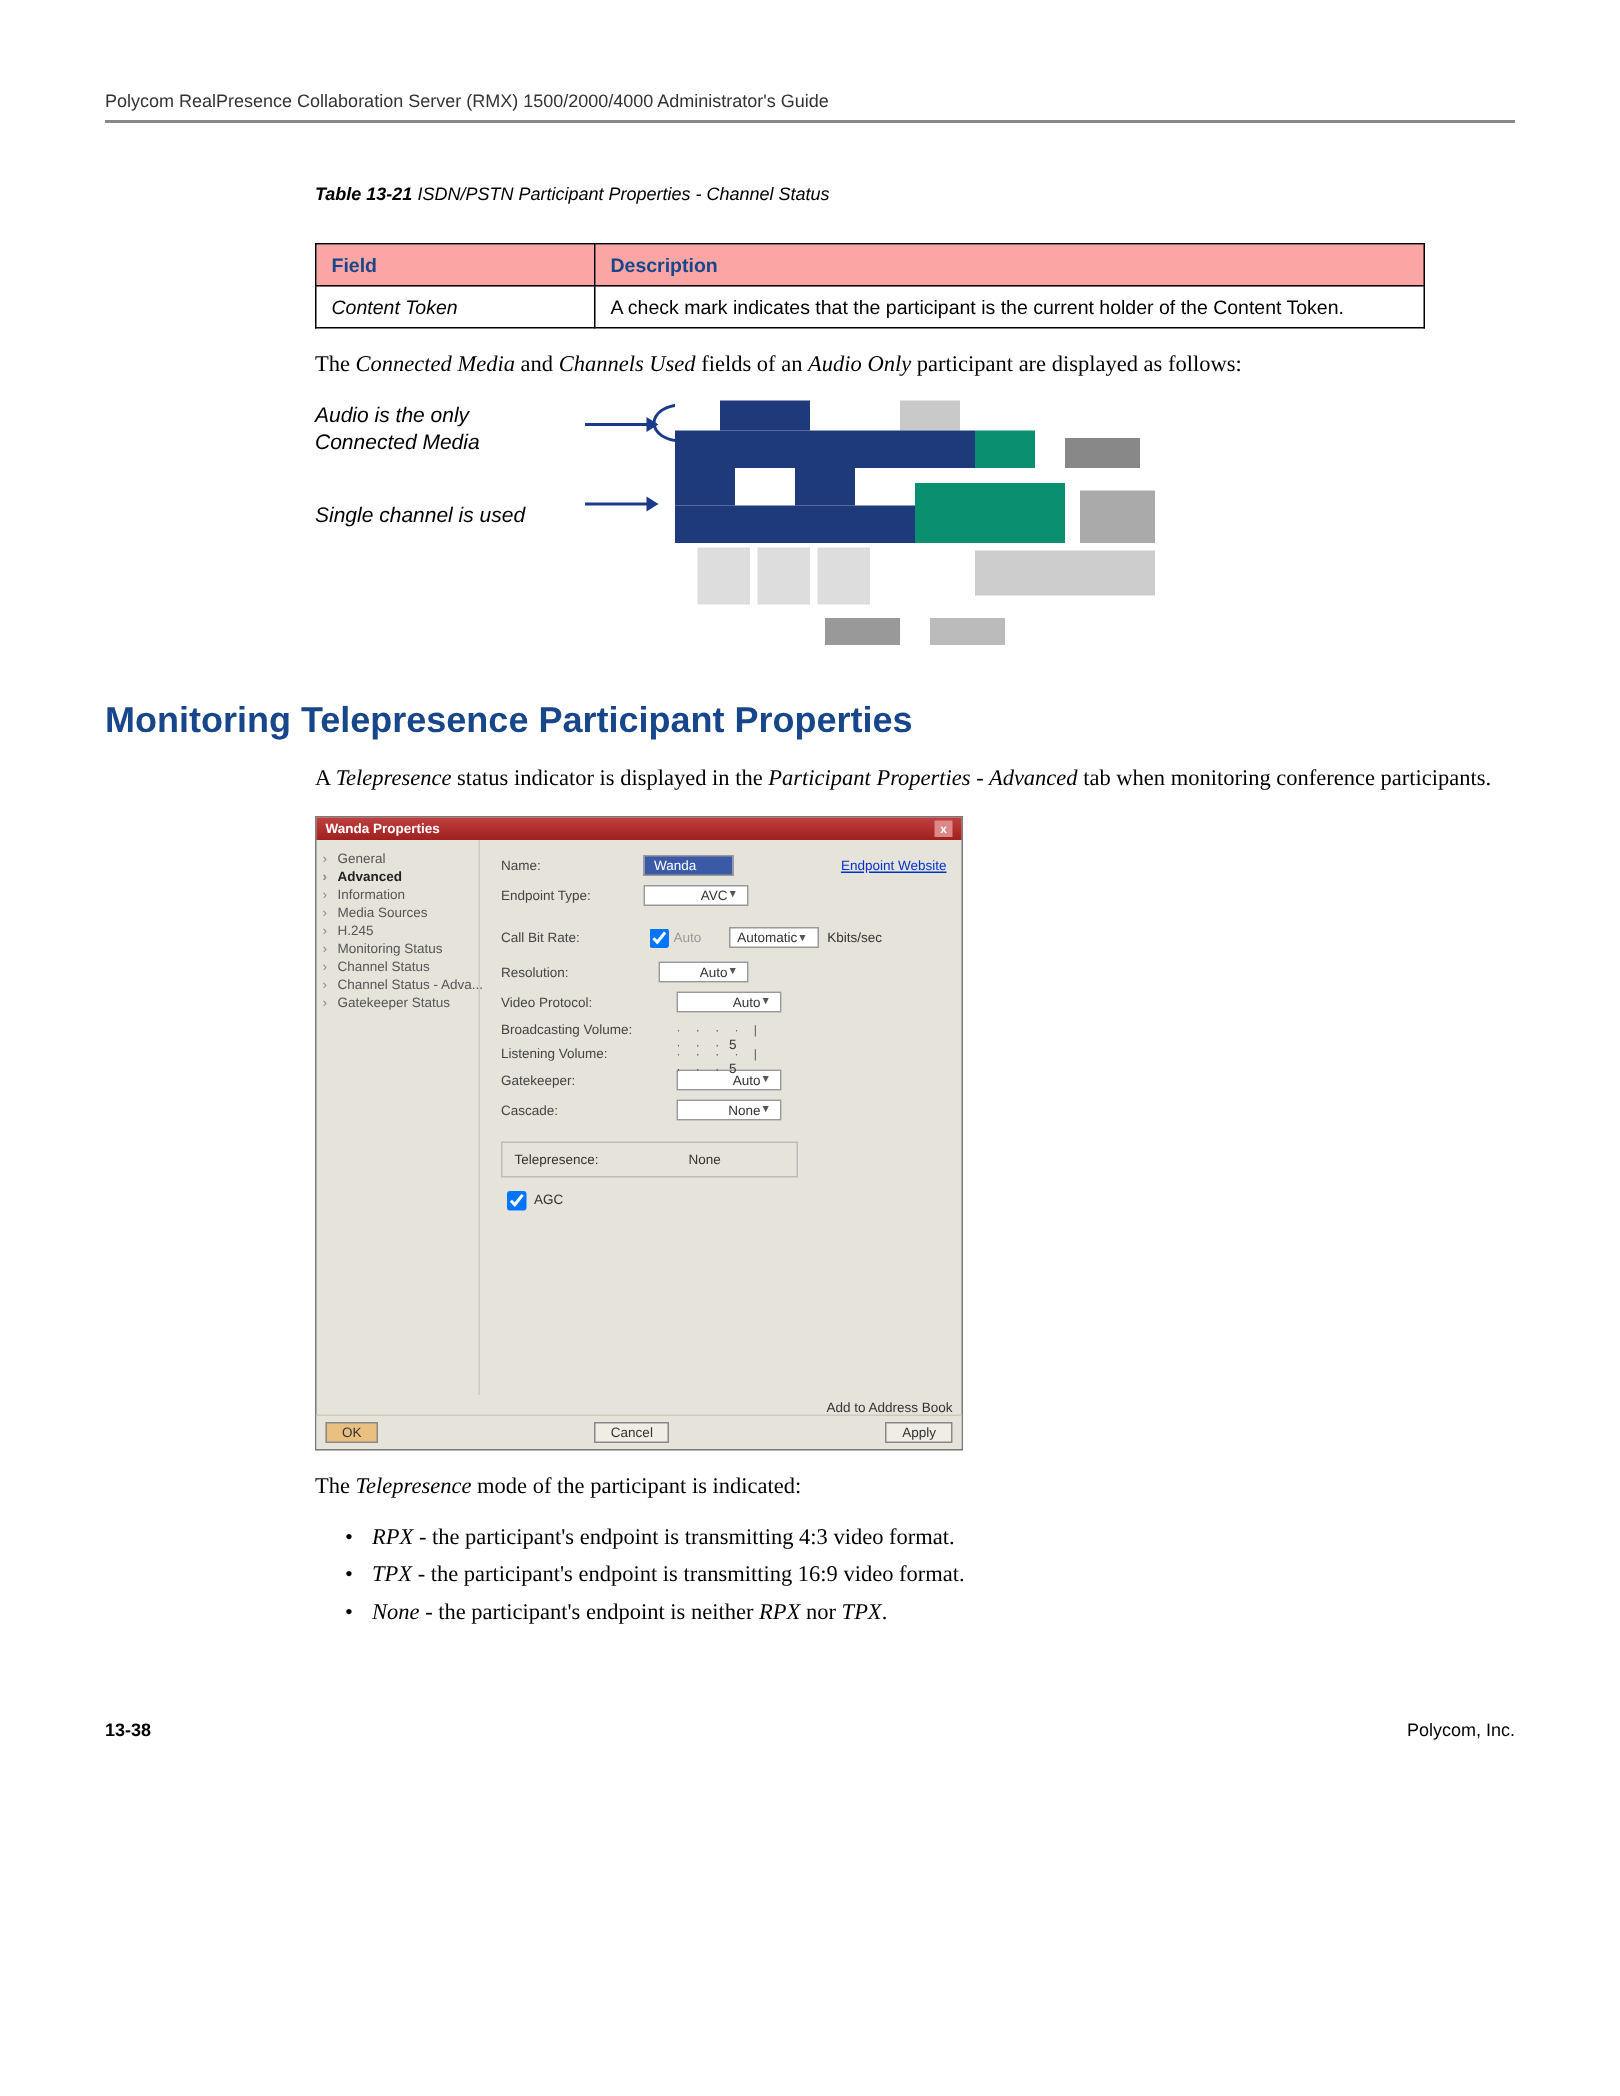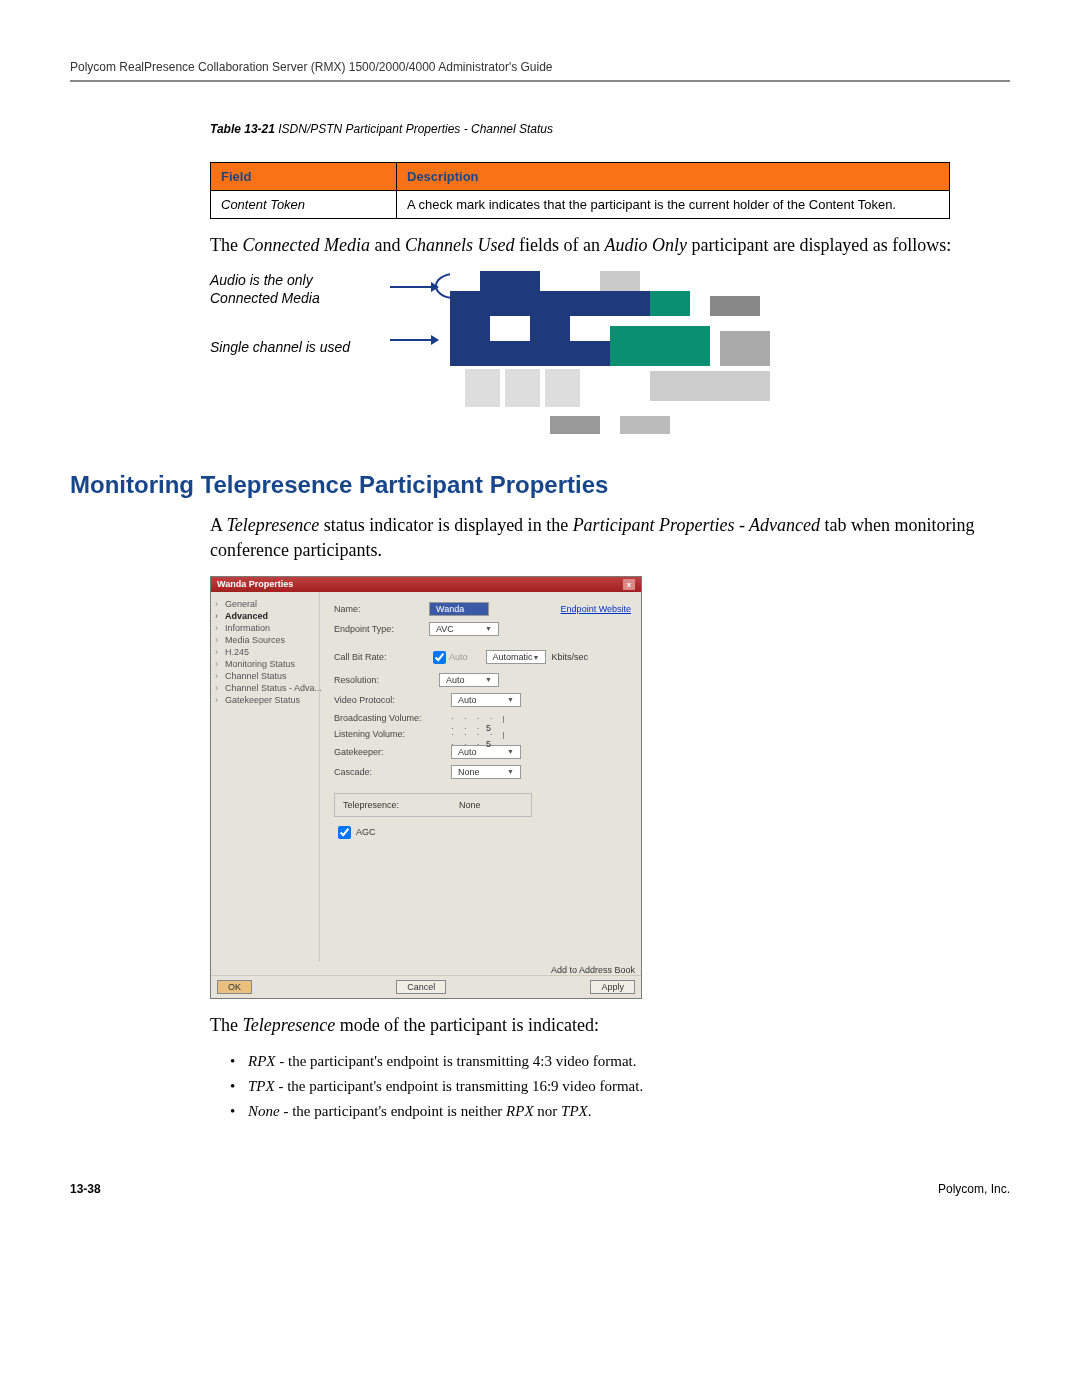--- a/index.html
+++ b/index.html
@@ -38,26 +38,26 @@
   }
   table.props th, table.props td {
     border: 1.5px solid #000;
     padding: 6px 10px;
     text-align: left;
     vertical-align: top;
   }
   table.props th {
     color: #18468b;
     font-weight: bold;
-    background: #f97316;
+    background: #fca5a5;
   }
   table.props td.field { font-style: italic; width: 165px; }
   .body-text {
     font-family: "Book Antiqua", Palatino, serif;
-    font-size: 18px;
+    font-size: 15px;
     margin: 14px 0 14px 140px;
     line-height: 1.35;
   }
   .body-text .ital { font-style: italic; }
   .media-block {
     margin-left: 140px;
     display: flex;
     align-items: flex-start;
     gap: 10px;
   }
@@ -176,21 +176,21 @@
     font-size: 9px;
     height: 14px;
     border: 1px solid #999;
     background: #fff;
     padding: 0 6px;
     box-sizing: border-box;
   }
   .form-row .sel {
     display: inline-flex;
     align-items: center;
-    justify-content: space-between;
+    justify-content: flex-end;
     width: 60px;
   }
   .form-row .sel .arr { font-size: 7px; color: #555;}
   .name-input {
     background: #3a5aa8 !important;
     color: #fff !important;
     width: 60px;
   }
   .link { color: #0033cc; text-decoration: underline; margin-left: auto;}
   .slider {

